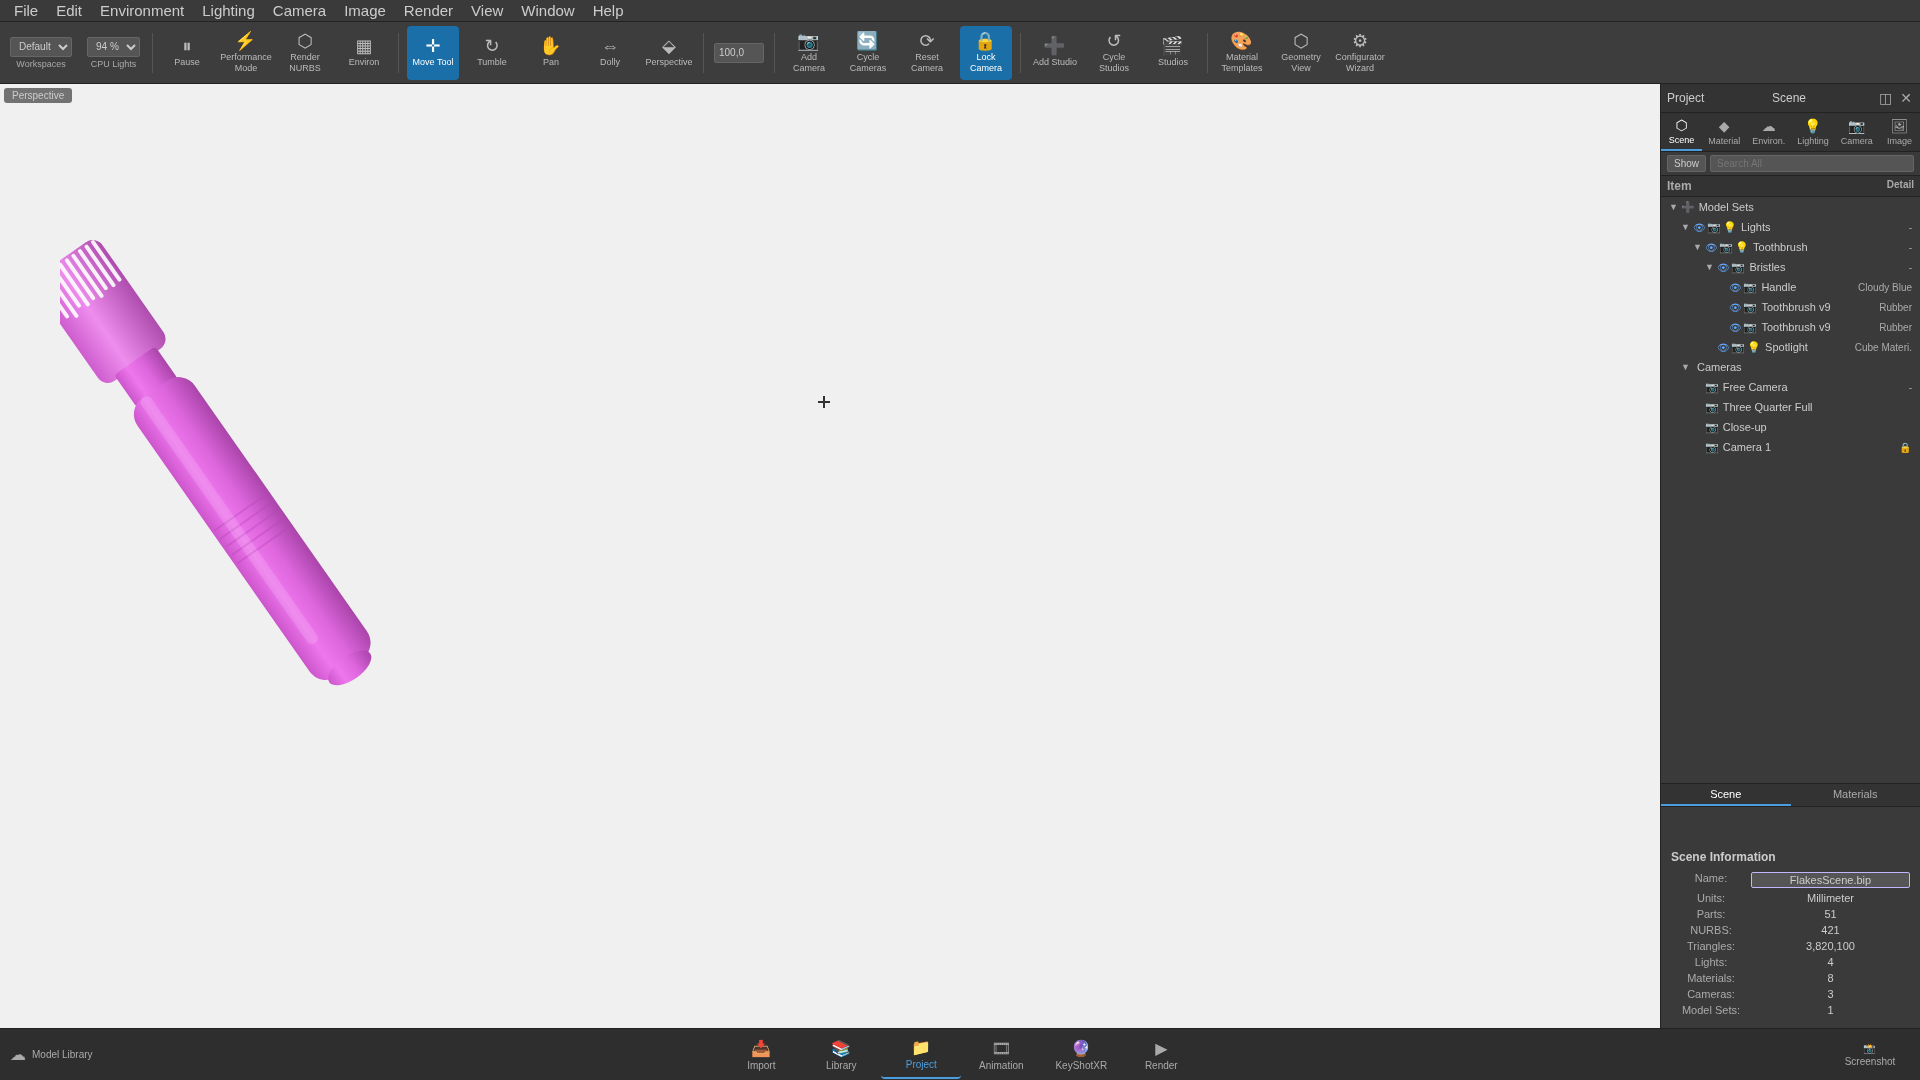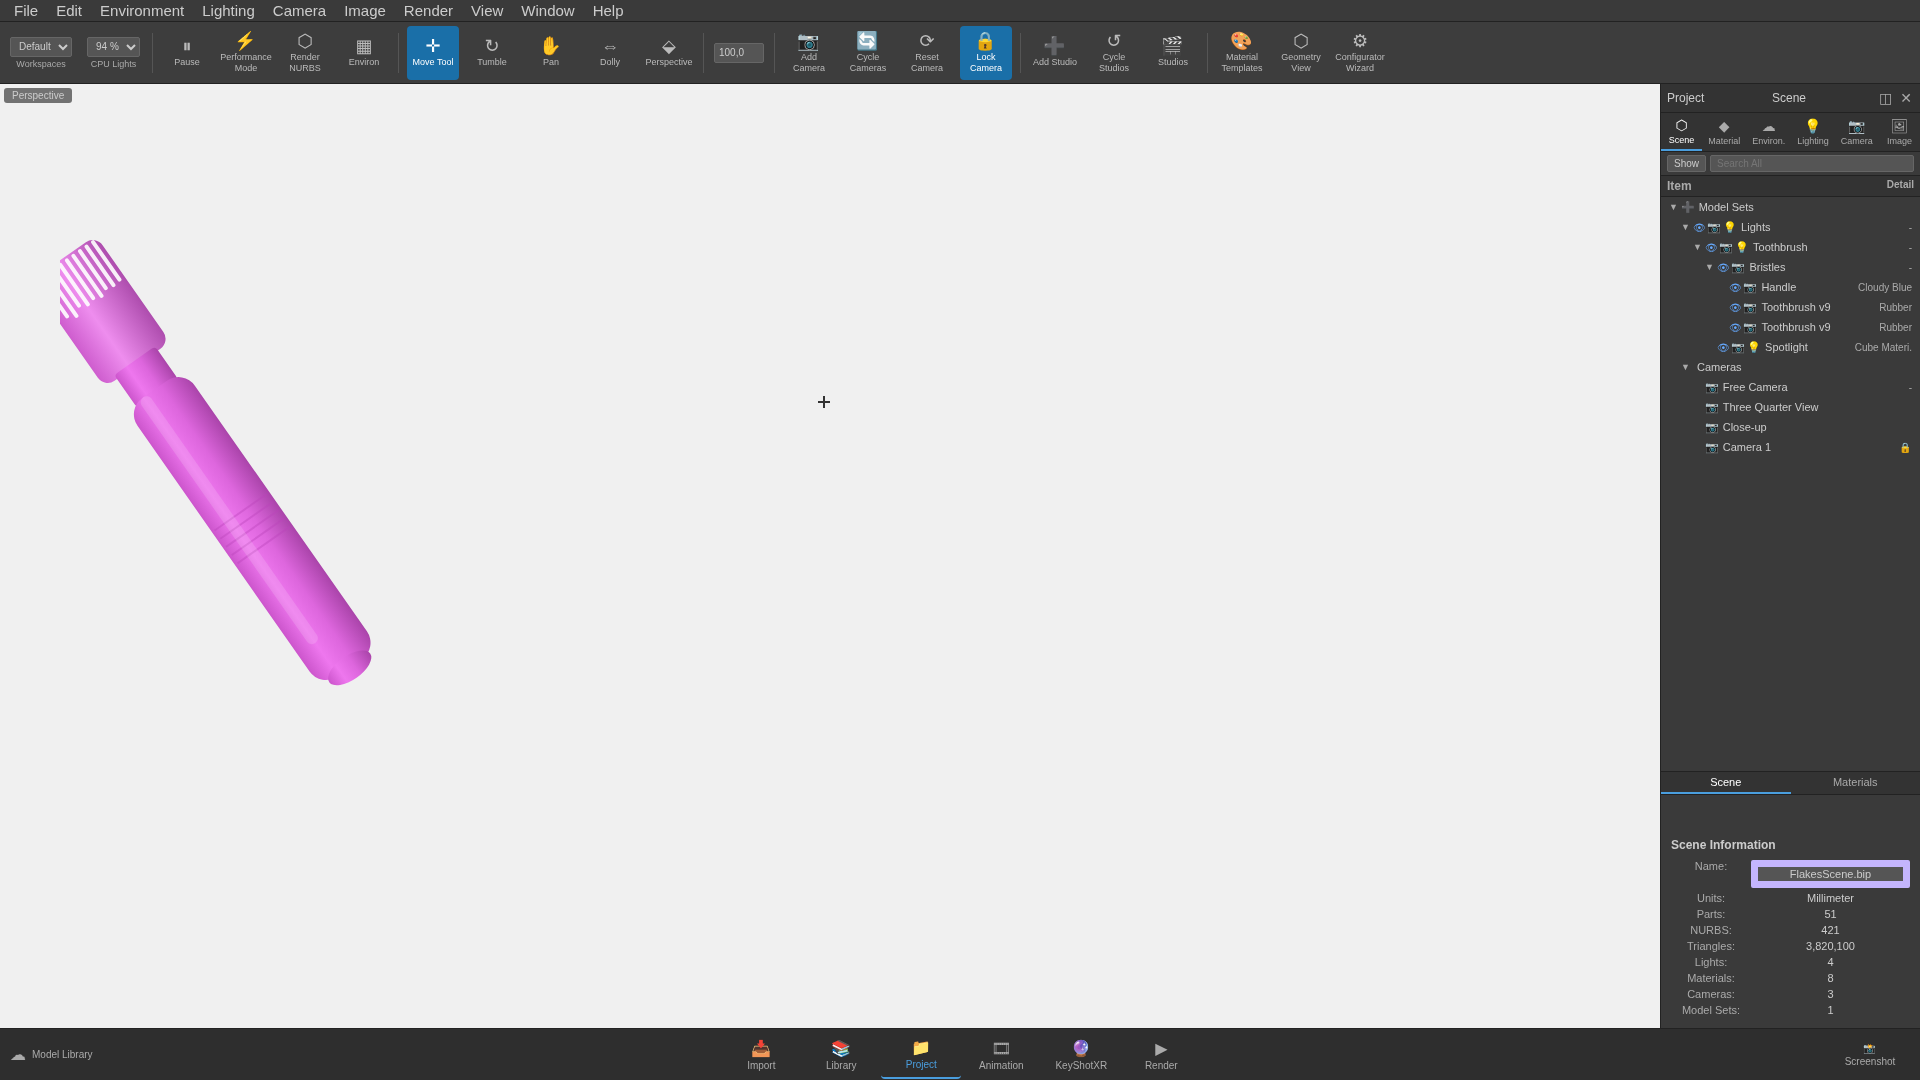--- a/index.html
+++ b/index.html
@@ -76,21 +76,21 @@
     #panel-bottom-tabs { display: flex; background: #333; border-top: 1px solid #222; border-bottom: 1px solid #222; }
     .panel-bottom-tab { flex: 1; text-align: center; padding: 4px; font-size: 11px; color: #aaa; cursor: pointer; }
     .panel-bottom-tab.active { color: #fff; border-bottom: 2px solid #4a9ede; }
 
     
     #scene-info { background: #3a3a3a; padding: 8px 10px; margin-top: 35px; }
     .scene-info-title { font-size: 12px; color: #ccc; font-weight: 600; margin-bottom: 8px; }
     .info-row { display: flex; margin-bottom: 4px; text-align: center; }
     .info-label { color: #aaa; font-size: 11px; width: 80px; }
     .info-value { color: #ccc; font-size: 11px; flex: 1; }
-    .info-value.input-style { background: #555; border: 7px solid #c4b5fd; padding: 1px 4px; border-radius: 2px; }
+    .info-value.input-style { background: #555; border: 1px solid #c4b5fd; padding: 1px 4px; border-radius: 2px; }
 
     
     #bottom-bar { display: flex; align-items: center; background: #2e2e2e; height: 52px; border-top: 1px solid #222; padding: 0 10px; gap: 0; }
     .bottom-btn { display: flex; flex-direction: column; align-items: center; justify-content: center; width: 80px; height: 48px; cursor: pointer; color: #aaa; font-size: 10px; gap: 2px; border-radius: 4px; }
     .bottom-btn.active { color: #4a9ede; border-bottom: 2px solid #4a9ede; }
     .bottom-btn .icon { font-size: 16px; }
     .bottom-cloud { display: flex; align-items: center; gap: 6px; margin-right: auto; }
     .bottom-cloud .icon { font-size: 16px; color: #aaa; }
     .bottom-cloud .label { font-size: 10px; color: #aaa; }
     .bottom-right { margin-left: auto; }
@@ -455,21 +455,21 @@
         <span class="tree-name">Free Camera</span>
         <span class="tree-detail">-</span>
       </div>
 
       <div class="tree-row">
         <span class="tree-indent" style="width:28px"></span>
         <span class="tree-toggle" style="width:12px"></span>
         <span class="tree-icons">
           <span class="tree-icon" style="color:#6af">📷</span>
         </span>
-        <span class="tree-name">Three Quarter View</span>
+        <span class="tree-name">Three Quarter Full</span>
         <span class="tree-detail"></span>
       </div>
 
       <div class="tree-row">
         <span class="tree-indent" style="width:28px"></span>
         <span class="tree-toggle" style="width:12px"></span>
         <span class="tree-icons">
           <span class="tree-icon" style="color:#6af">📷</span>
         </span>
         <span class="tree-name">Close-up</span>

